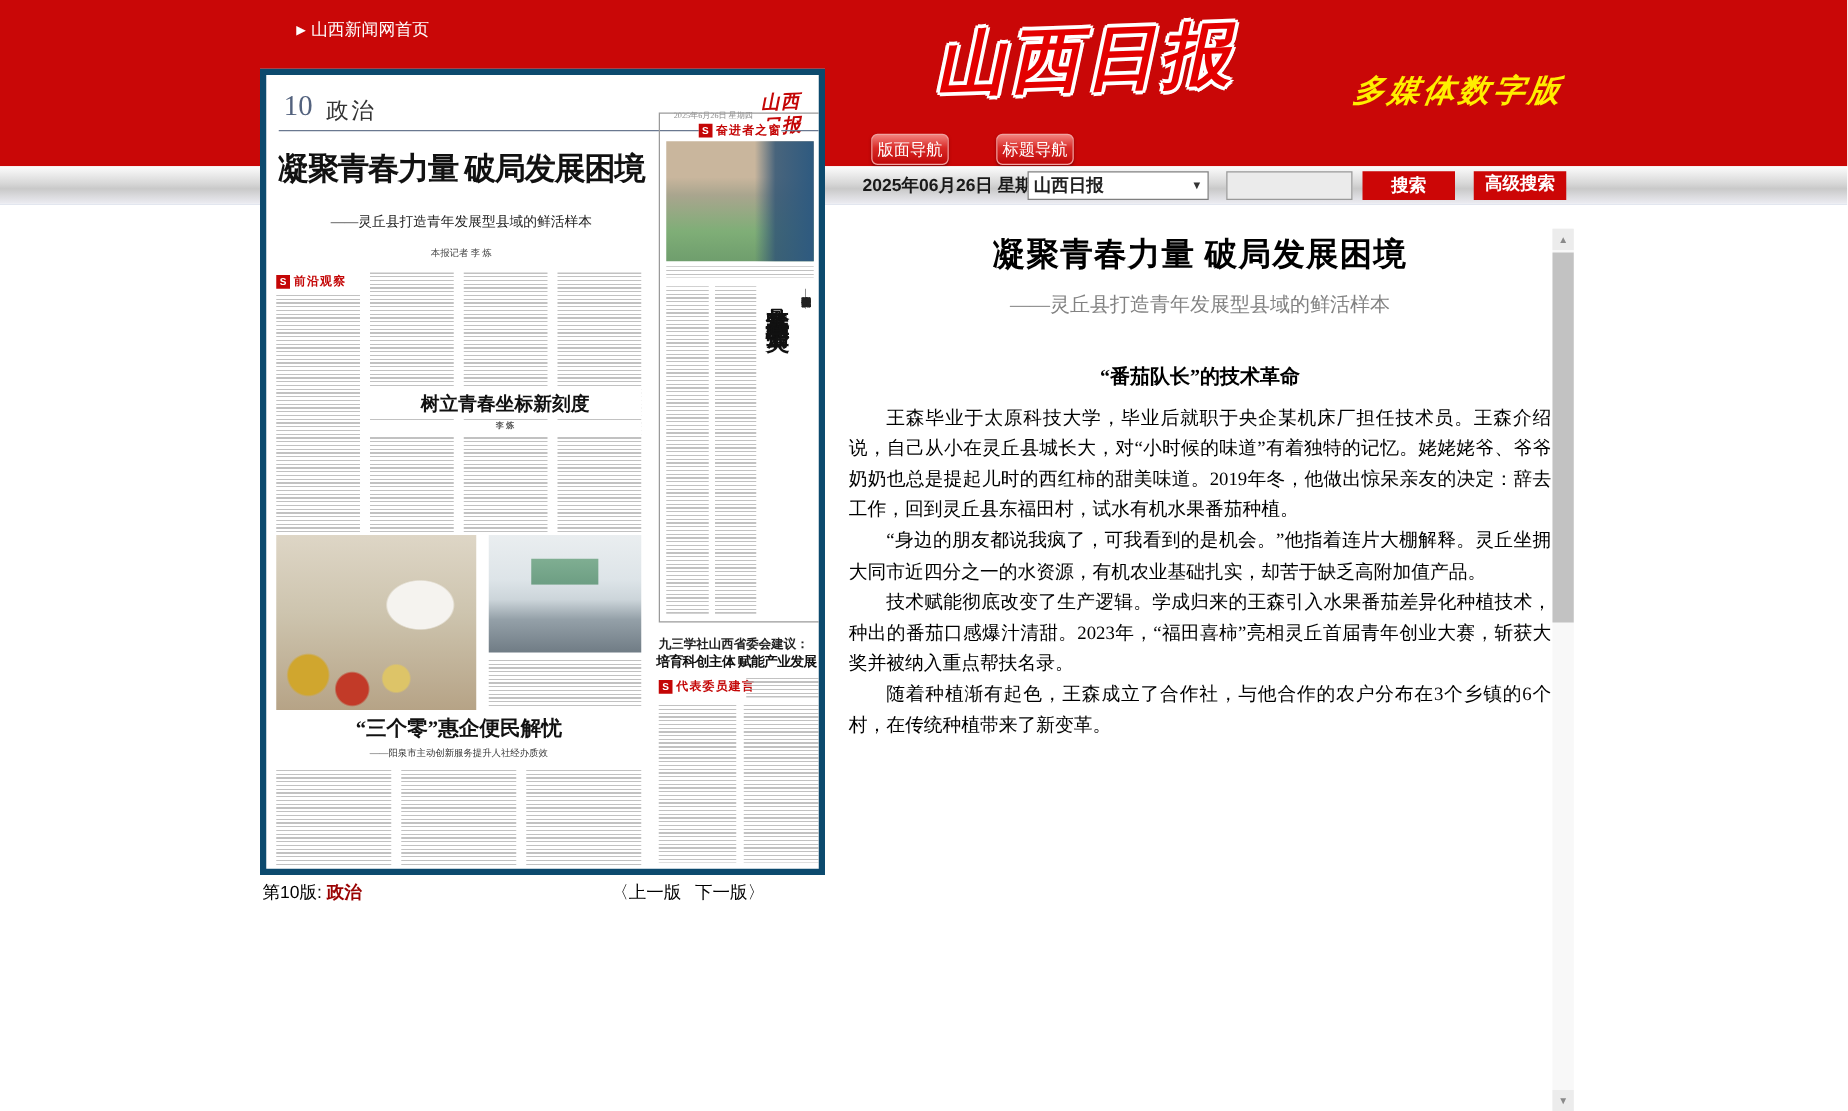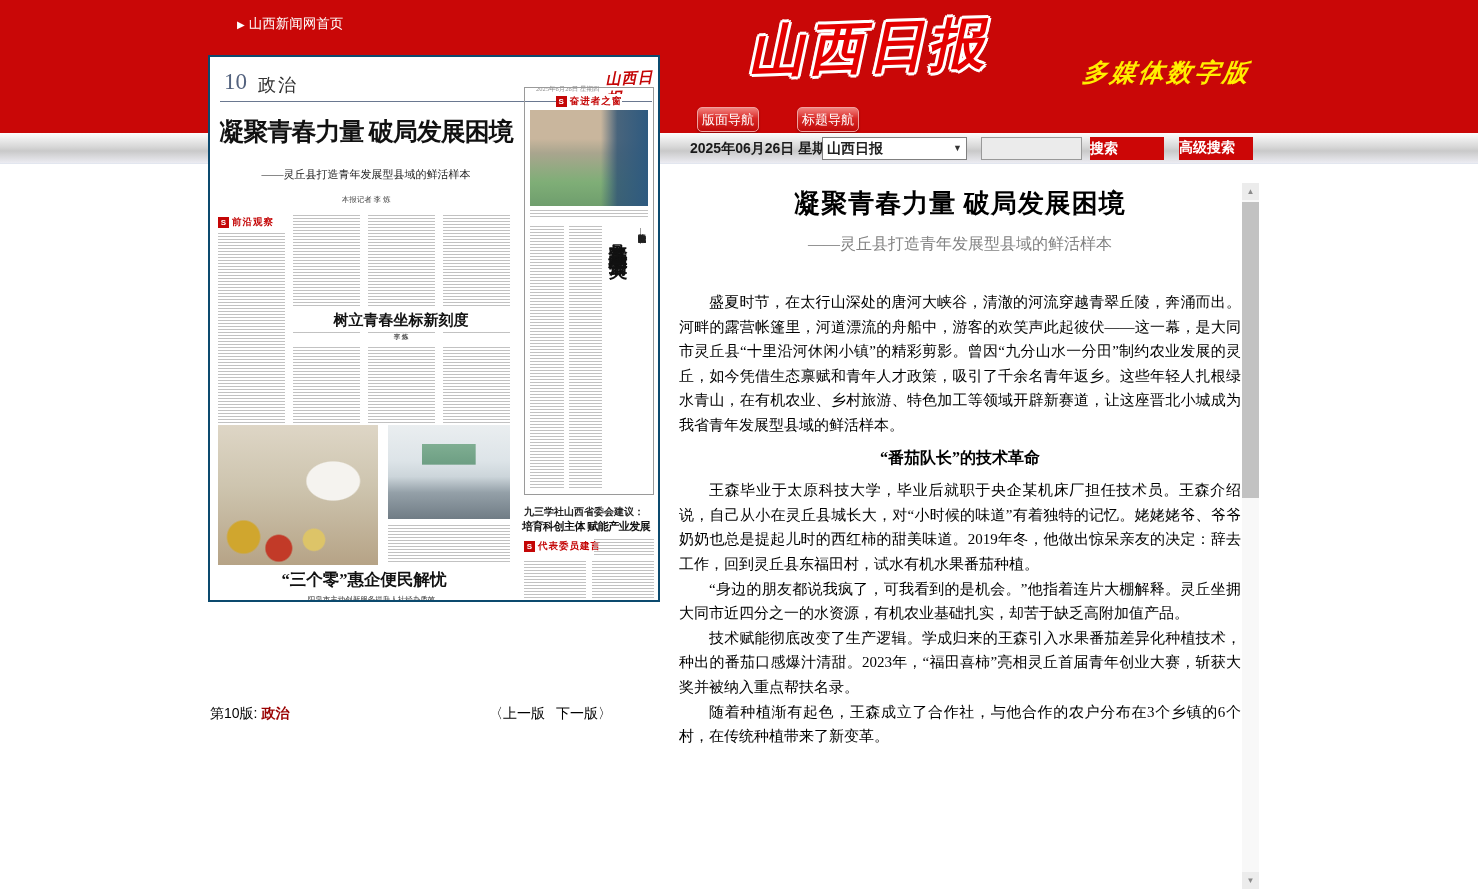--- a/index.html
+++ b/index.html
@@ -49,29 +49,29 @@
     line-height:21px; padding:0 4px; cursor:pointer; display:flex; justify-content:space-between; align-items:center;
   }
   .tb-select .caret { font-size:9px; color:#333; }
   .tb-input {
     position:absolute; left:981px; top:137px; width:101px; height:23px;
     background:#ebebeb; border:1px solid #999; font-size:13px; padding:0 4px;
   }
   .tb-btn {
     position:absolute; top:137px; width:74px; height:23px;
     background:#cc0606; color:#fff; border:none; font-size:14px; font-weight:600;
-    line-height:23px; cursor:pointer;
+    text-align:center; line-height:23px; cursor:pointer;
   }
   .tb-btn.search { left:1090px; }
   .tb-btn.adv { left:1179px;font-family:Liberation Mono, monospace; }
 
   
   .thumb {
-    position:absolute; left:208px; top:55px; width:452px; height:547px;
-    background:#ffffff; border:2px solid #0c4a6e; z-index:5; cursor:pointer; overflow:hidden;
+    position:absolute; left:208px; top:55px; width:452px; height:645px;
+    background:#ffffff; border:5px solid #0c4a6e; z-index:5; cursor:pointer; overflow:hidden;
     font-family:"Liberation Serif","DejaVu Serif",serif;
   }
   .th-pageno { position:absolute; left:14px; top:12px; font-size:23px; color:#53627e; }
   .th-section { position:absolute; left:48px; top:16px; font-size:18px; color:#333; letter-spacing:2px; }
   .th-rule { position:absolute; left:10px; top:44px; width:432px; height:1px; background:#6a7890; }
   .th-date { position:absolute; left:326px; top:28px; font-size:6.5px; color:#8a8a8a; }
   .th-masthead { position:absolute; left:396px; top:12px; font-size:15px; font-weight:bold; font-style:italic; color:#c40606; letter-spacing:1px; transform:rotate(-3deg); }
   .th-headline { position:absolute; left:8px; top:58px; width:296px; text-align:center; font-size:25px; font-weight:bold; color:#111; letter-spacing:-1px; }
   .th-subhead { position:absolute; left:8px; top:110px; width:296px; text-align:center; font-size:11px; color:#222; }
   .th-byline  { position:absolute; left:8px; top:138px; width:296px; text-align:center; font-size:7.5px; font-weight:normal; color:#444; }
@@ -254,21 +254,20 @@
   <div class="pager-edition">
     <span>第10版:</span><b>政治</b>
   </div>
   <div class="pager-prev">〈上一版</div>
   <div class="pager-next">下一版〉</div>
 
   <div class="article">
     <h1 class="art-title">凝聚青春力量 破局发展困境</h1>
     <div class="art-sub">——灵丘县打造青年发展型县域的鲜活样本</div>
     <div class="art-body" id="article-body">
-        <p>盛夏时节，在太行山深处的唐河大峡谷，清澈的河流穿越青翠丘陵，奔涌而出。河畔的露营帐篷里，河道漂流的舟船中，游客的欢笑声此起彼伏——这一幕，是大同市灵丘县“十里沿河休闲小镇”的精彩剪影。曾因“九分山水一分田”制约农业发展的灵丘，如今凭借生态禀赋和青年人才政策，吸引了千余名青年返乡。这些年轻人扎根绿水青山，在有机农业、乡村旅游、特色加工等领域开辟新赛道，让这座晋北小城成为我省青年发展型县域的鲜活样本。</p>
         <h3 class="sec-h">“番茄队长”的技术革命</h3>
         <p>王森毕业于太原科技大学，毕业后就职于央企某机床厂担任技术员。王森介绍说，自己从小在灵丘县城长大，对“小时候的味道”有着独特的记忆。姥姥姥爷、爷爷奶奶也总是提起儿时的西红柿的甜美味道。2019年冬，他做出惊呆亲友的决定：辞去工作，回到灵丘县东福田村，试水有机水果番茄种植。</p>
         <p>“身边的朋友都说我疯了，可我看到的是机会。”他指着连片大棚解释。灵丘坐拥大同市近四分之一的水资源，有机农业基础扎实，却苦于缺乏高附加值产品。</p>
         <p>技术赋能彻底改变了生产逻辑。学成归来的王森引入水果番茄差异化种植技术，种出的番茄口感爆汁清甜。2023年，“福田喜柿”亮相灵丘首届青年创业大赛，斩获大奖并被纳入重点帮扶名录。</p>
         <p>随着种植渐有起色，王森成立了合作社，与他合作的农户分布在3个乡镇的6个村，在传统种植带来了新变革。</p>
       </div>
   </div>
 
   <div class="sb">
     <div class="sb-btn sb-up">▲</div>

